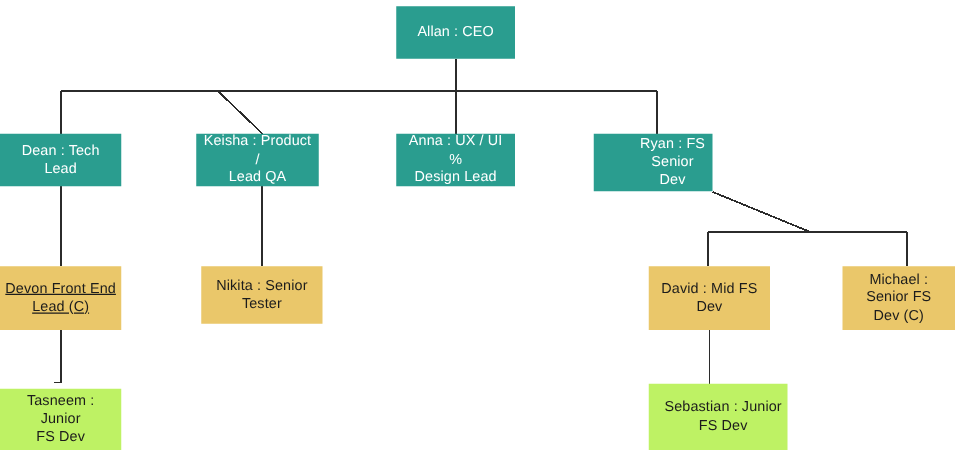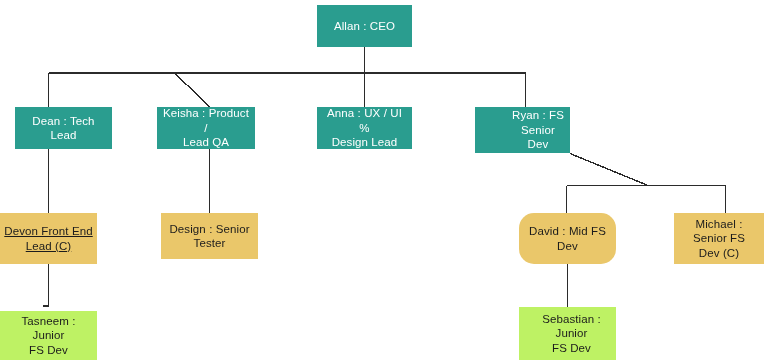--- a/index.html
+++ b/index.html
@@ -98,21 +98,21 @@
       <path d="M 725.5 185.5 L 725.5 213"></path>
 
       <path d="M 567.5 264 L 567.5 307"></path>
     </g>
   </svg>
 
   <div class="node level-exec" style="left:317px; top:5px; width:95px; height:42px;">
     <span class="node-label">Allan : CEO</span>
   </div>
 
-  <div class="node level-lead" style="left:15px; top:107px; width:97px; height:42px;">
+  <div class="node level-lead" style="left:0px; top:107px; width:97px; height:42px;">
     <span class="node-label">Dean : Tech Lead</span>
   </div>
 
   <div class="node level-lead" style="left:157px; top:107px; width:98px; height:42px;">
     <span class="node-label">Keisha : Product /
 Lead QA</span>
   </div>
 
   <div class="node level-lead" style="left:317px; top:107px; width:95px; height:42px;">
     <span class="node-label">Anna : UX / UI %
@@ -123,36 +123,36 @@
     <span class="node-label">Ryan : FS Senior
 Dev</span>
   </div>
 
   <div class="node level-mid" style="left:0px; top:213px; width:97px; height:51px;text-decoration:underline;">
     <span class="node-label">Devon Front End
 Lead (C)</span>
   </div>
 
   <div class="node level-mid" style="left:161px; top:213px; width:97px; height:46px;">
-    <span class="node-label">Design : Senior
+    <span class="node-label">Nikita : Senior
 Tester</span>
   </div>
 
-  <div class="node level-mid" style="left:519px; top:213px; width:97px; height:51px;border-radius:15px;">
+  <div class="node level-mid" style="left:519px; top:213px; width:97px; height:51px;">
     <span class="node-label">David : Mid FS Dev</span>
   </div>
 
   <div class="node level-mid" style="left:674px; top:213px; width:90px; height:51px;">
     <span class="node-label">Michael : Senior FS
 Dev (C)</span>
   </div>
 
   <div class="node level-junior" style="left:0px; top:311px; width:97px; height:49px;">
     <span class="node-label">Tasneem : Junior
 FS Dev</span>
   </div>
 
-  <div class="node level-junior" style="left:519px; top:307px; width:97px; height:53px;padding-left:12px;">
+  <div class="node level-junior" style="left:519px; top:307px; width:111px; height:53px;padding-left:12px;">
     <span class="node-label">Sebastian : Junior
 FS Dev</span>
   </div>
 
 </div>
 
 </body></html>

